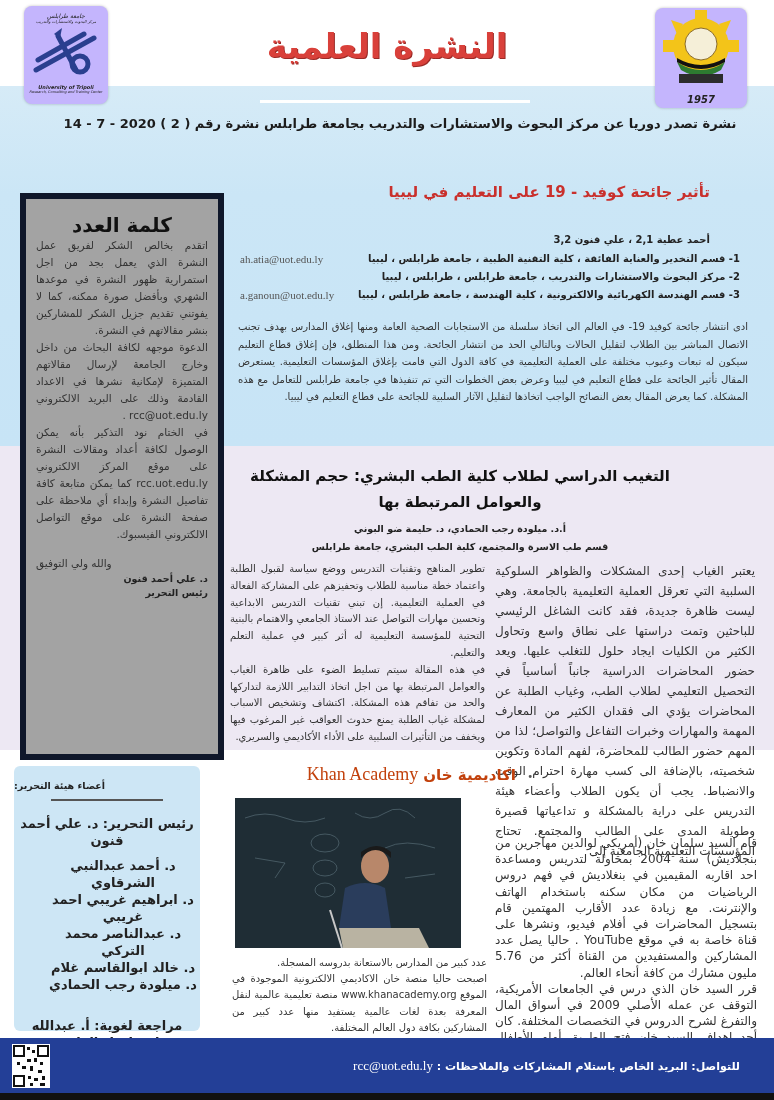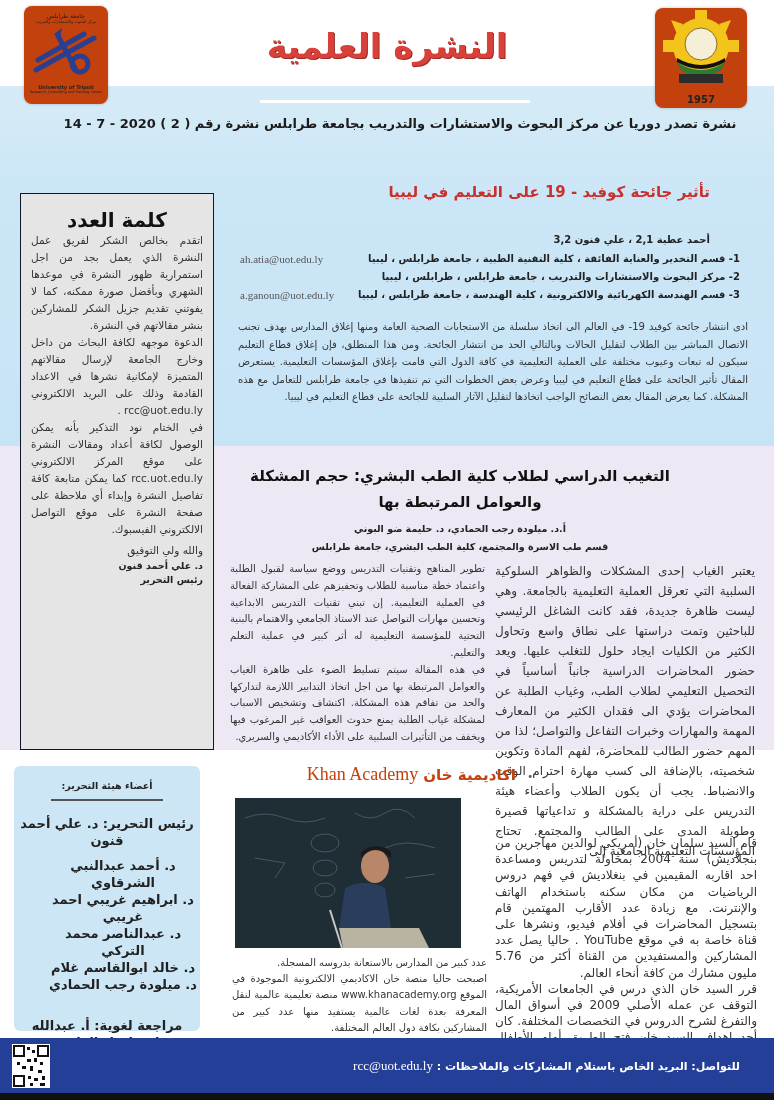--- a/index.html
+++ b/index.html
@@ -4,44 +4,44 @@
 <style>
   html,body{margin:0;padding:0;}
   body{width:774px;height:1100px;position:relative;overflow:hidden;background:#ffffff;font-family:"DejaVu Sans",sans-serif;color:#222;}
   .abs{position:absolute;}
   
   #header{left:0;top:0;width:774px;height:86px;background:#ffffff;}
   #band-top{left:0;top:86px;width:774px;height:360px;background:linear-gradient(#d6ebf7 0%,#cbe6f6 30%,#c7e4f6 100%);}
   #band-mid{left:0;top:446px;width:774px;height:304px;background:#ede8f3;}
   #band-bottom{left:0;top:750px;width:774px;height:288px;background:#ffffff;}
   #footer{left:0;top:1038px;width:774px;height:62px;background:#233f97;}
-  .logo-box{background:#c2410c;border-radius:8px;box-shadow:0 0 3px rgba(0,0,0,0.25);}
+  .logo-box{background:#c4b5fd;border-radius:8px;box-shadow:0 0 3px rgba(0,0,0,0.25);font-style:italic;}
   #logo-left{left:24px;top:6px;width:84px;height:98px;}
   #logo-right{left:655px;top:8px;width:92px;height:100px;}
   #title{left:200px;top:26px;width:374px;text-align:center;font-size:34px;font-weight:bold;color:#d9403a;direction:rtl;text-shadow:1px 1px 0 #9a2a26;}
   #title-rule{left:260px;top:100px;width:270px;height:3px;background:#fff;}
   #subtitle{left:40px;top:116px;width:720px;text-align:center;font-size:13px;font-weight:bold;color:#1c1c1c;direction:rtl;}
   
-  #editorial{left:20px;top:193px;width:192px;height:555px;background:#e5e5e5;border:1px solid #0f172a;}
+  #editorial{left:20px;top:193px;width:192px;height:555px;background:#a3a3a3;border:6px solid #0f172a;}
   #editorial-title{width:100%;text-align:center;font-size:20px;font-weight:bold;margin-top:14px;color:#111;direction:rtl;}
   .ed-p{font-size:10.5px;line-height:17px;text-align:justify;padding:0 10px;direction:rtl;color:#333;margin:0;}
   .ed-sign{font-size:9.5px;font-weight:bold;padding:0 10px;direction:rtl;line-height:14px;}
   
   #a1-title{left:230px;top:183px;width:480px;text-align:right;font-size:15px;font-weight:bold;color:#c9302c;direction:rtl;}
   .a1-line{left:240px;width:500px;font-size:10px;direction:rtl;color:#222;font-weight:bold;}
   .a1-line .email{font-family:"Liberation Serif",serif;font-weight:normal;color:#555;font-size:11px;float:left;}
   #a1-body{left:238px;top:318px;width:510px;font-size:10px;line-height:17.5px;text-align:justify;direction:rtl;color:#333;}
   
   #a2-title{left:250px;top:463px;width:420px;text-align:center;font-size:15px;font-weight:bold;color:#111;direction:rtl;line-height:26px;}
   #a2-authors{left:250px;top:520px;width:420px;text-align:center;font-size:9.5px;font-weight:bold;direction:rtl;line-height:18px;}
   #a2-col-right{left:495px;top:561px;width:260px;font-size:12px;line-height:20px;text-align:justify;direction:rtl;color:#333;}
   #a2-col-left{left:230px;top:561px;width:255px;font-size:10px;line-height:16.8px;text-align:justify;direction:rtl;color:#333;}
   
   #board{left:14px;top:766px;width:186px;height:265px;background:#cde6f5;border-radius:6px;}
-  #board-title{width:100%;text-align:center;font-size:9.5px;font-weight:bold;margin-top:14px;direction:rtl;}
+  #board-title{width:100%;text-align:left;font-size:9.5px;font-weight:bold;margin-top:14px;direction:rtl;}
   #board-rule{margin:8px auto 0;width:112px;height:2px;background:#555;}
   .board-line{text-align:center;font-size:13px;font-weight:bold;direction:rtl;line-height:17px;}
   
   #a3-title{left:240px;top:764px;width:360px;text-align:center;direction:rtl;color:#a0262a;}
   #a3-title .ar{font-size:15px;font-weight:bold;color:#c2410c;}
   #a3-title .en{font-family:"Liberation Serif",serif;font-size:18px;color:#c2410c;}
   #photo{left:235px;top:798px;width:226px;height:150px;background:#1e2b33;overflow:hidden;}
   #a3-right{left:495px;top:835px;width:262px;font-size:12px;line-height:16.2px;text-align:justify;direction:rtl;color:#333;}
   #a3-left{left:232px;top:955px;width:255px;font-size:10px;line-height:16.2px;text-align:justify;direction:rtl;color:#333;}
   .en{font-family:"Liberation Serif",serif;}
@@ -95,21 +95,21 @@
 
 <div class="abs" id="title">النشرة العلمية</div>
 <div class="abs" id="title-rule"></div>
 <div class="abs" id="subtitle">نشرة تصدر دوريا عن مركز البحوث والاستشارات والتدريب بجامعة طرابلس نشرة رقم ( 2 ) 2020 - 7 - 14</div>
 
 <div class="abs" id="editorial">
   <div id="editorial-title">كلمة العدد</div>
   <p class="ed-p">اتقدم بخالص الشكر لفريق عمل النشرة الذي يعمل بجد من اجل استمرارية ظهور النشرة في موعدها الشهري وبأفضل صورة ممكنه، كما لا يفوتني تقديم جزيل الشكر للمشاركين بنشر مقالاتهم في النشرة.</p>
   <p class="ed-p">الدعوة موجهه لكافة البحاث من داخل وخارج الجامعة لإرسال مقالاتهم المتميزة لإمكانية نشرها في الاعداد القادمة وذلك على البريد الالكتروني rcc@uot.edu.ly .</p>
   <p class="ed-p">في الختام نود التذكير بأنه يمكن الوصول لكافة أعداد ومقالات النشرة على موقع المركز الالكتروني rcc.uot.edu.ly كما يمكن متابعة كافة تفاصيل النشرة وإبداء أي ملاحظة على صفحة النشرة على موقع التواصل الالكتروني الفيسبوك.</p>
-  <div class="ed-p" style="text-align:right;margin-top:4px;">والله ولي التوفيق</div>
+  <div class="ed-p" style="text-align:left;margin-top:12px;">والله ولي التوفيق</div>
   <div class="ed-sign">د. علي أحمد قنون</div>
   <div class="ed-sign">رئيس التحرير</div>
 </div>
 
 <div class="abs" id="a1-title">تأثير جائحة كوفيد - 19 على التعليم في ليبيا</div>
 <div class="abs a1-line" style="top:234px;text-align:right;width:480px;left:230px;">أحمد عطية 2,1 ، علي قنون 3,2</div>
 <div class="abs a1-line" style="top:253px;">
   <span>1- قسم التخدير والعناية الفائقة ، كلية التقنية الطبية ، جامعة طرابلس ، ليبيا</span>
   <span class="email">ah.atia@uot.edu.ly</span>
 </div>

